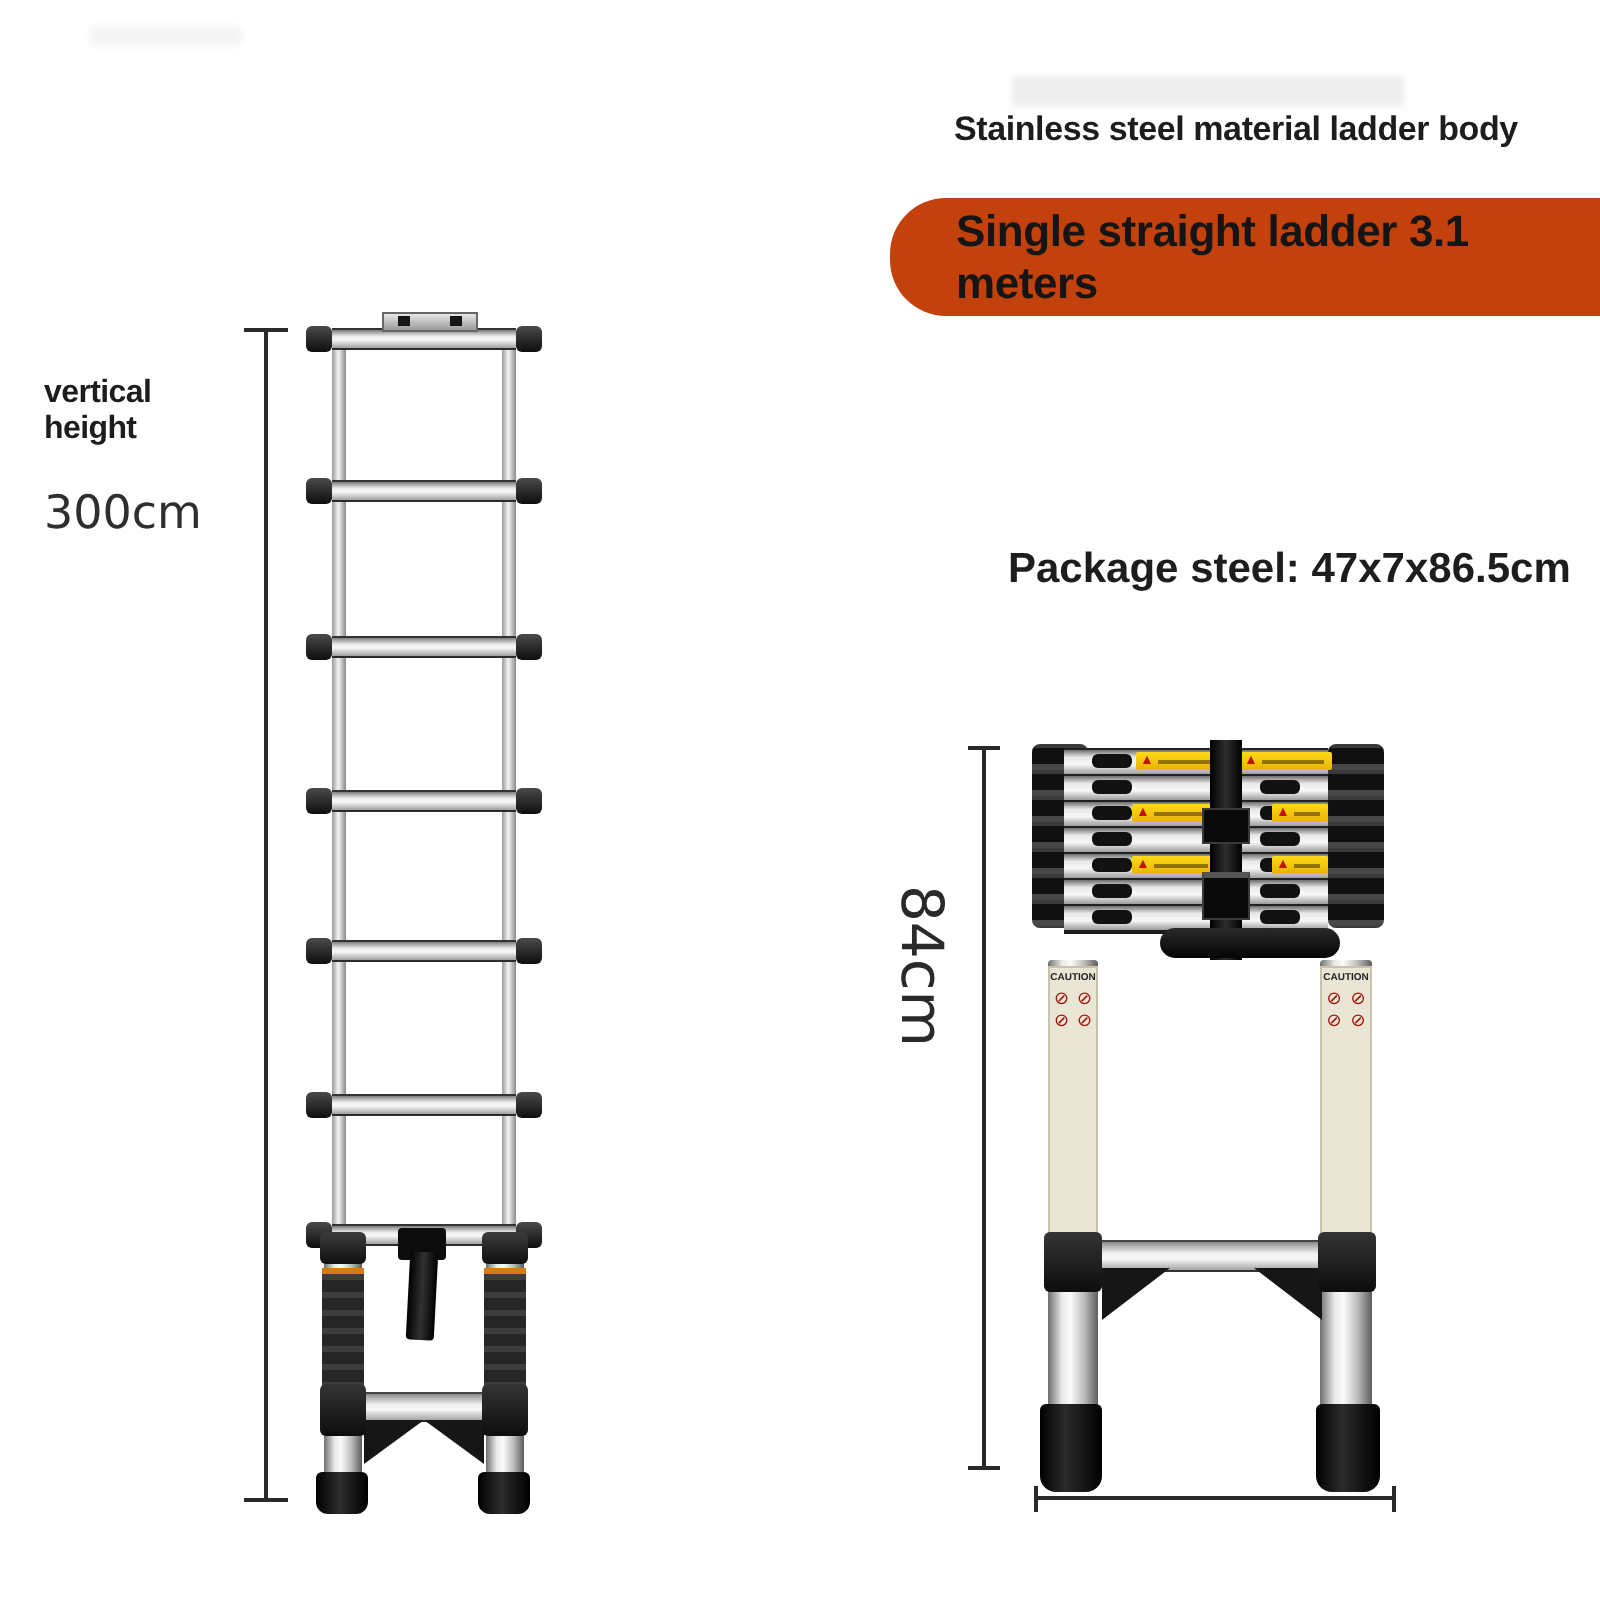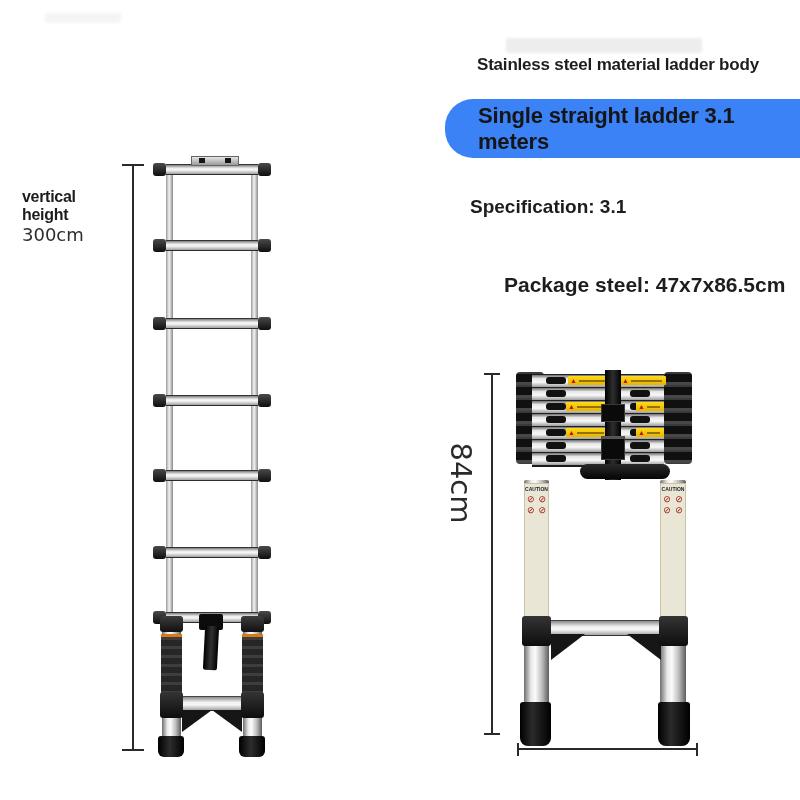--- a/index.html
+++ b/index.html
@@ -6,21 +6,21 @@
   body{width:800px;height:800px;font-family:"Liberation Sans",sans-serif;color:#1d1d1d;}
   .canvas{position:relative;width:800px;height:800px;background:#ffffff;overflow:hidden;padding-left:19px;}
 
   
   .ghost{position:absolute;background:#f0f0f0;border-radius:2px;filter:blur(1.5px);}
   .g1{left:45px;top:13px;width:76px;height:10px;background:#f4f4f4;}
   .g2{left:506px;top:38px;width:196px;height:15px;background:#ededed;}
 
   
   .material{position:absolute;left:477px;top:55px;font-size:17px;font-weight:700;letter-spacing:-.2px;}
-  .banner{position:absolute;left:445px;top:99px;width:355px;height:59px;background:#3b82f6;
+  .banner{position:absolute;left:445px;top:99px;width:355px;height:59px;background:#c2410c;
           border-radius:28px 0 0 28px;display:flex;align-items:center;padding-left:33px;box-sizing:border-box;}
   .banner span{font-size:22px;font-weight:700;color:#151515;letter-spacing:-.2px;}
   .spec1{position:absolute;left:470px;top:196px;font-size:19px;font-weight:700;}
   .spec2{position:absolute;left:470px;top:229px;font-size:25px;font-weight:700;}
   .spec3{position:absolute;left:504px;top:273px;font-size:21px;font-weight:700;}
 
   
   .vline{position:absolute;width:2px;background:#2a2a2a;}
   .vline:before,.vline:after{content:"";position:absolute;height:2px;background:#2a2a2a;}
   .dimTall{left:132px;top:164px;height:587px;}
@@ -28,21 +28,21 @@
   .dimTall:after{left:-10px;bottom:0;width:22px;}
   .dimFold{left:491px;top:373px;height:362px;}
   .dimFold:before{left:-7px;top:0;width:16px;}
   .dimFold:after{left:-7px;bottom:0;width:16px;}
   .hline{position:absolute;left:517px;top:748px;width:181px;height:2px;background:#2a2a2a;}
   .hline:before,.hline:after{content:"";position:absolute;width:2px;height:13px;top:-5px;background:#2a2a2a;}
   .hline:before{left:0;} .hline:after{right:0;}
 
   .vhbox{position:absolute;left:22px;top:188px;width:100px;text-align:left;}
   .vhbox .l1{display:block;font-size:16px;font-weight:700;letter-spacing:-.3px;}
-  .vhbox .l2{display:block;font-family:"DejaVu Sans",sans-serif;font-size:18px;font-weight:400;color:#2e2e2e;margin-top:0;}
+  .vhbox .l2{display:block;font-family:"DejaVu Sans",sans-serif;font-size:23px;font-weight:400;color:#2e2e2e;margin-top:20px;}
   .h84{position:absolute;left:461px;top:483px;}
   .h84 span{display:inline-block;transform:translate(-50%,-50%) rotate(90deg);white-space:nowrap;
             font-family:"DejaVu Sans",sans-serif;font-size:29px;color:#2a2a2a;}
   .w47{position:absolute;left:563px;top:752px;width:128px;text-align:center;
        font-family:"DejaVu Sans",sans-serif;font-size:30px;color:#2a2a2a;}
 
   
   .chrome{background:linear-gradient(90deg,#6f6f6f,#e9e9e9 28%,#fbfbfb 45%,#bdbdbd 72%,#5c5c5c);}
 
   
@@ -114,21 +114,20 @@
 
 <div class="canvas">
 
   <div class="ghost g1"></div>
   <div class="ghost g2"></div>
 
   <div class="material">Stainless steel material ladder body</div>
   <div class="banner">
     <span>Single straight ladder 3.1 meters</span>
   </div>
-  <div class="spec1">Specification: 3.1</div>
   <div class="spec3">Package steel: 47x7x86.5cm</div>
 
   <div class="vline dimTall"></div>
   <div class="vhbox">
     <span class="l1">vertical height</span>
     <span class="l2">300cm</span>
   </div>
 
   <div class="tall">
     <div class="rail railL"></div>

